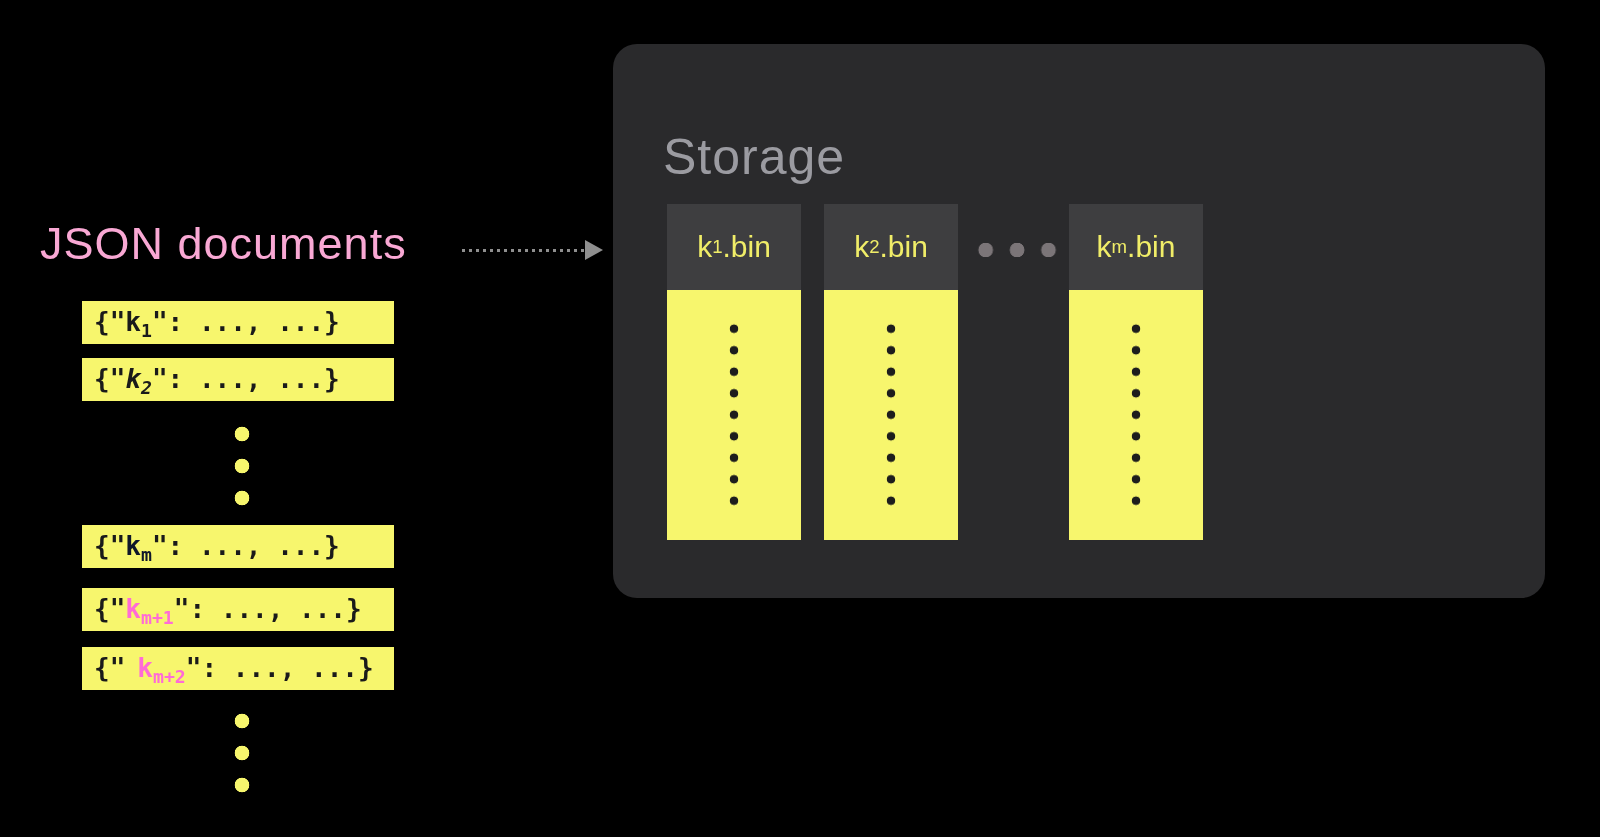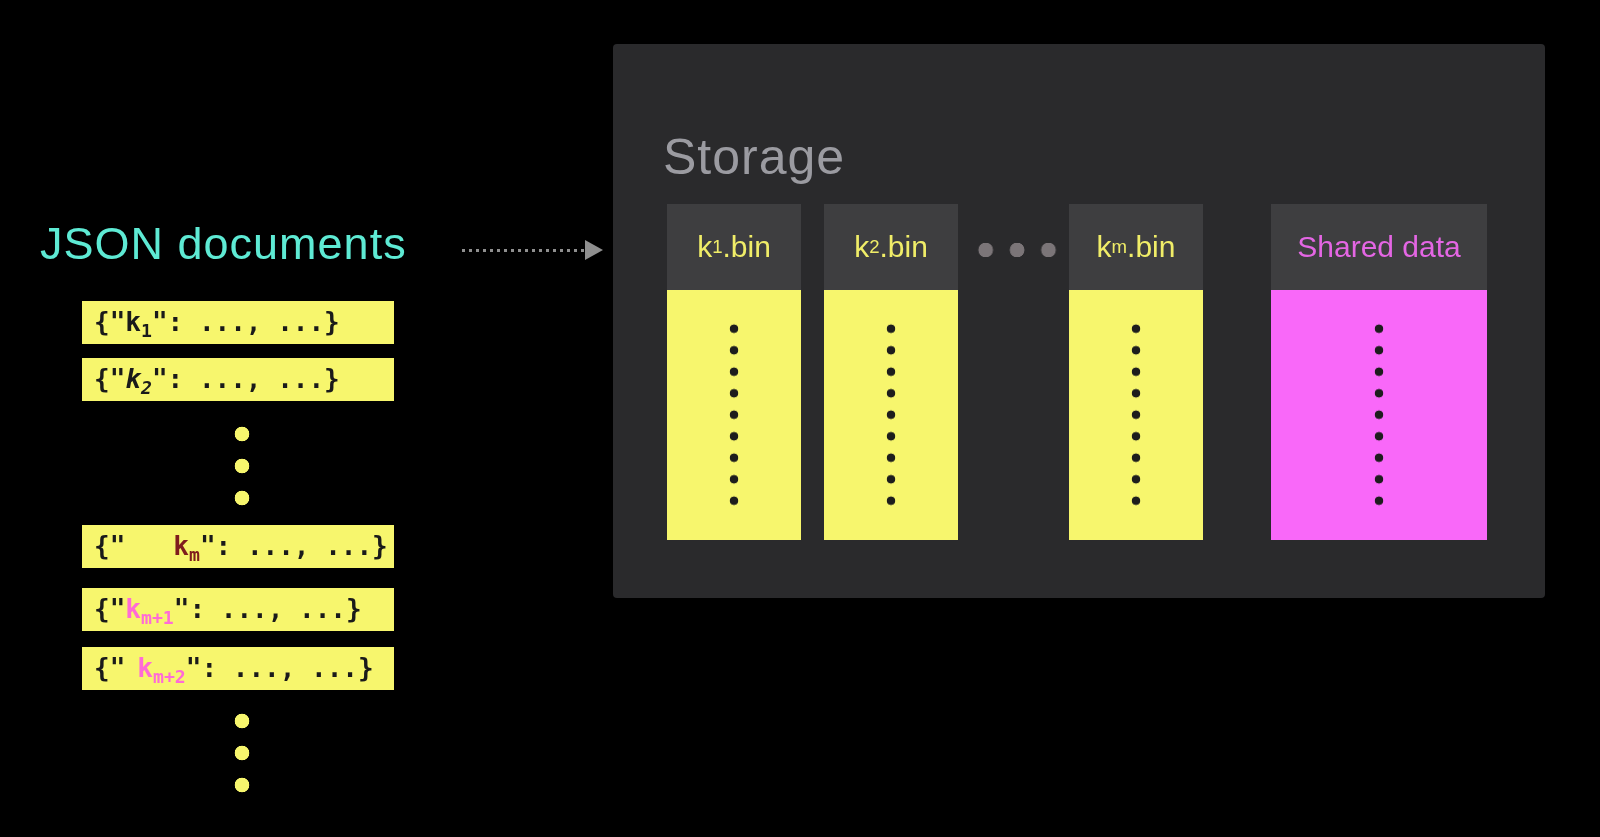--- a/index.html
+++ b/index.html
@@ -5,21 +5,21 @@
   html,body { margin:0; padding:0; background:#000; }
   #canvas {
     position:relative; width:1600px; height:837px;
     background:#000; overflow:hidden;
     font-family:"Liberation Sans", sans-serif;
   }
 
   
   .big-label {
     position:absolute; left:40px; top:218px;
-    font-size:45px; font-weight:300; color:#5eead4;
+    font-size:45px; font-weight:300; color:#f9a8d4;
     letter-spacing:1px; white-space:nowrap;
   }
   .doc-bar {
     position:absolute; left:82px; width:312px; height:43px;
     background:#f7f66d; color:#1a1a1a;
     font-family:"DejaVu Sans Mono", monospace; font-weight:bold;
     font-size:26px; line-height:43px; padding-left:12px;
     box-sizing:border-box; white-space:nowrap;
   }
   .doc-bar sub { font-size:0.70em; line-height:0; }
@@ -38,21 +38,21 @@
   }
   .arrow-head {
     position:absolute; left:585px; top:240px; width:0; height:0;
     border-left:18px solid #8f8f8f;
     border-top:10px solid transparent; border-bottom:10px solid transparent;
   }
 
   
   .storage-box {
     position:absolute; left:613px; top:44px; width:932px; height:554px;
-    background:#2a2a2c; border-radius:4px;
+    background:#2a2a2c; border-radius:24px;
   }
   .storage-title {
     position:absolute; left:50px; top:84px;
     font-size:50px; font-weight:300; color:#9b9ba1; letter-spacing:1px;
   }
   .bin { position:absolute; top:160px; }
   .col1 { left:54px;  width:134px; }
   .col2 { left:211px; width:134px; }
   .col3 { left:456px; width:134px; }
   .col4 { left:658px; width:216px; }
@@ -80,21 +80,21 @@
 
 <div id="canvas">
 
   <div class="big-label">JSON documents</div>
 
   <div class="arrow-line"></div>
   <div class="arrow-head"></div>
 
   <div class="doc-bar" style="top:301px"><span><span>{"</span><span class="key" style="color: rgb(26, 26, 26); margin-top: 26px;"><span>k</span><sub>1</sub></span><span>": ...,  ...}</span></span></div>
   <div class="doc-bar" style="top:358px"><span><span>{"</span><span class="key" style="color: rgb(26, 26, 26); font-style: italic;"><span>k</span><sub>2</sub></span><span>": ...,  ...}</span></span></div>
-  <div class="doc-bar" style="top:525px"><span><span>{"</span><span class="key" style="color: #7f1d1d; margin-left: 48px;"><span>k</span><sub>m</sub></span><span>": ...,  ...}</span></span></div>
+  <div class="doc-bar" style="top:525px"><span><span>{"</span><span class="key" style="color: #0f172a;"><span>k</span><sub>m</sub></span><span>": ...,  ...}</span></span></div>
   <div class="doc-bar" style="top:588px"><span><span>{"</span><span class="key" style="color: rgb(255, 107, 214);"><span>k</span><sub>m+1</sub></span><span>": ...,  ...}</span></span></div>
   <div class="doc-bar" style="top:647px"><span><span>{"</span><span class="key" style="color: rgb(255, 107, 214); margin-left: 12px;"><span>k</span><sub>m+2</sub></span><span>": ...,  ...}</span></span></div>
 
   <div class="vdots-yellow" style="top:418px"></div>
   <div class="vdots-yellow" style="top:705px"></div>
 
   <div class="storage-box">
     <div class="storage-title">Storage</div>
 
     <div class="bin col1">
@@ -125,25 +125,15 @@
       <div class="bin-header" style="color: rgb(240, 237, 104);">
           <span>k</span>
           <sub>m</sub>
           <span>.bin</span>
         </div>
       <div class="bin-body" style="background-color: rgb(247, 246, 109);">
           <div class="vdots-dark"></div>
         </div>
     </div>
 
-    <div class="bin col4">
-      <div class="bin-header" style="color: rgb(228, 102, 228);">
-          <span>Shared data</span>
-          <sub></sub>
-          <span></span>
-        </div>
-      <div class="bin-body" style="background-color: rgb(249, 104, 249);">
-          <div class="vdots-dark"></div>
-        </div>
-    </div>
   </div>
 
 </div>
 
 </body></html>

